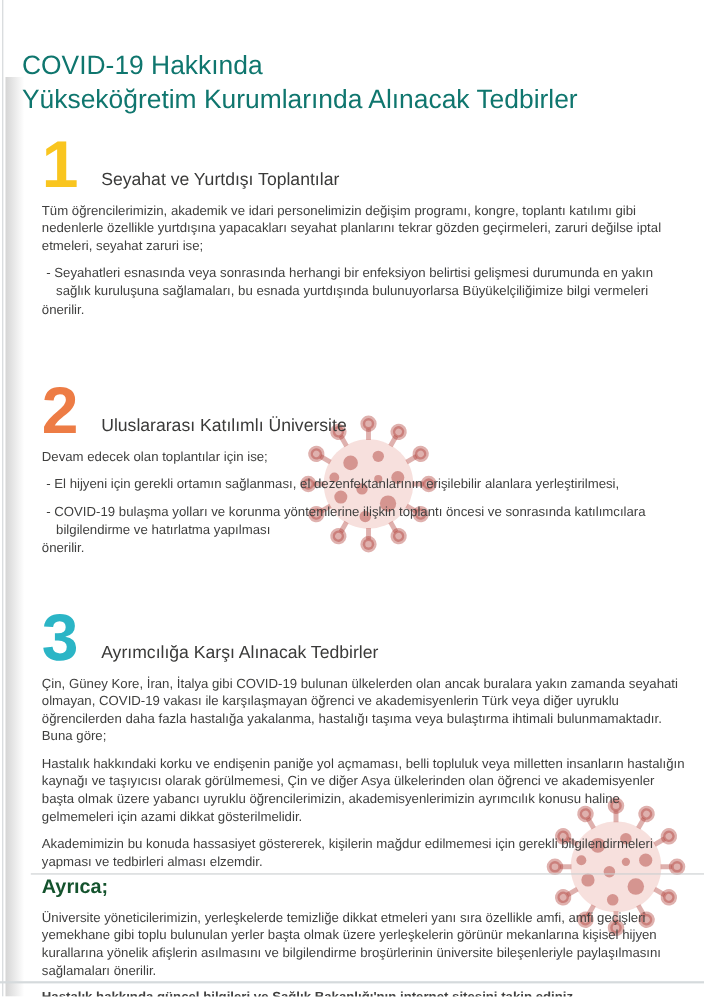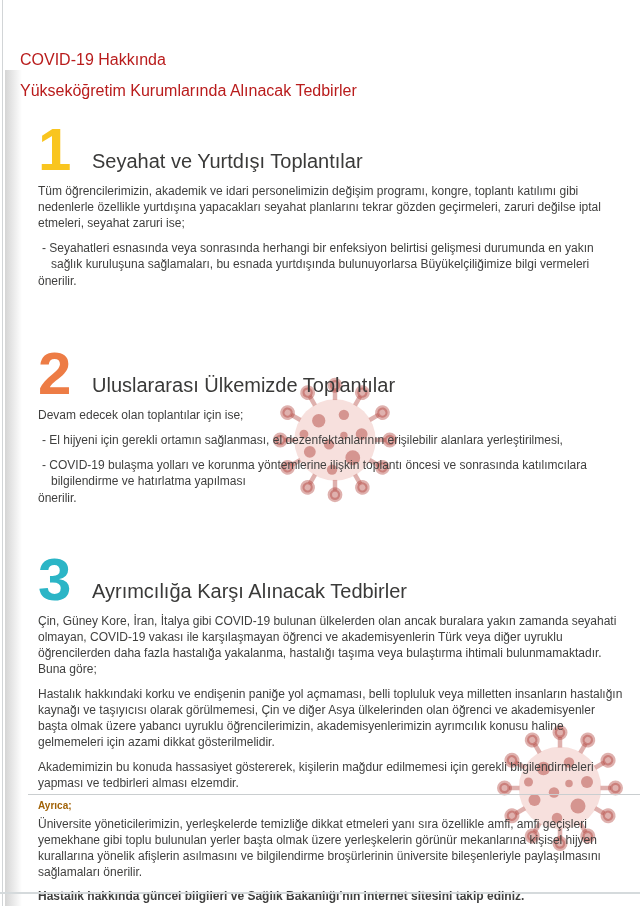--- a/index.html
+++ b/index.html
@@ -5,40 +5,40 @@
   html,body{margin:0;padding:0;}
   .page{
     position:relative;width:640px;height:906px;background:#ffffff;overflow:hidden;
     font-family:"Liberation Sans",sans-serif;color:#3d3d3c;
   }
   
   .edge-line{position:absolute;left:2px;top:0;bottom:0;width:1px;background:#d2d5d7;}
   .left-shadow{position:absolute;left:5px;top:70px;bottom:0;width:17px;
     background:linear-gradient(to right, rgba(150,150,150,0.40), rgba(255,255,255,0));}
   
-  .doc-title{position:absolute;left:20px;top:44px;font-size:16px;line-height:31px;color:#b91c1c;}
+  .doc-title{position:absolute;left:20px;top:44px;font-size:24px;line-height:31px;color:#0f766e;}
   .logo-box{position:absolute;left:476px;top:8px;width:156px;text-align:center;}
   .logo-caption{font-size:9px;font-weight:bold;color:#e03a3e;letter-spacing:1.3px;margin-top:3px;white-space:nowrap;}
   
   .section{position:absolute;left:38px;width:586px;}
   .sec-head{display:flex;align-items:flex-end;}
   .sec-num{font-size:60px;font-weight:bold;line-height:44px;height:46px;width:44px;text-align:left;}
   .s1 .sec-num{color:#f9c51f;}
   .s2 .sec-num{color:#ed7c45;}
   .s3 .sec-num{color:#2bb5c6;}
-  .sec-title{font-size:20px;color:#3a3a39;margin:0 0 1px 10px;}
+  .sec-title{font-size:16px;color:#3a3a39;margin:0 0 1px 10px;}
   .body-text{font-size:12px;line-height:16px;color:#3f3f3e;}
   .para{margin:9px 0 0 0;}
   .bullet{margin:9px 0 0 4px;padding-left:9px;text-indent:-9px;}
   .closing{margin:1px 0 0 0;}
   
   .divider{position:absolute;left:28px;right:0;top:794px;height:1px;background:#caced0;}
   .footer{position:absolute;left:38px;width:586px;top:798px;}
-  .footer-heading{font-size:10px;font-weight:bold;color:#a16207;margin:0;}
-  .footer .para{margin-top:2px;}
+  .footer-heading{font-size:18px;font-weight:bold;color:#14532d;margin:0;}
+  .footer .para{margin-top:12px;}
   .footer .para + .para{margin-top:8px;font-weight:bold;}
   .bottom-line{position:absolute;left:0;width:640px;top:892px;height:2px;background:#d5dadc;}
   
   .virus{position:absolute;pointer-events:none;}
   .virus.v1{left:261px;top:366px;width:148px;height:148px;}
   .virus.v2{left:485px;top:713px;width:150px;height:150px;}
 </style>
 </head>
 <body>
 
@@ -137,21 +137,21 @@
     <div class="body-text">
       <p class="para">Tüm öğrencilerimizin, akademik ve idari personelimizin değişim programı, kongre, toplantı katılımı gibi nedenlerle özellikle yurtdışına yapacakları seyahat planlarını tekrar gözden geçirmeleri, zaruri değilse iptal etmeleri, seyahat zaruri ise;</p>
       <p class="bullet">- Seyahatleri esnasında veya sonrasında herhangi bir enfeksiyon belirtisi gelişmesi durumunda en yakın sağlık kuruluşuna sağlamaları, bu esnada yurtdışında bulunuyorlarsa Büyükelçiliğimize bilgi vermeleri</p>
       <p class="closing">önerilir.</p>
     </div>
   </div>
 
   <div class="section s2" style="top:352px">
     <div class="sec-head">
       <span class="sec-num">2</span>
-      <span class="sec-title">Uluslararası Ülkemizde Toplantılar</span>
+      <span class="sec-title">Uluslararası Katılımlı Üniversite</span>
     </div>
     <div class="body-text">
       <p class="para">Devam edecek olan toplantılar için ise;</p>
       <p class="bullet">- El hijyeni için gerekli ortamın sağlanması, el dezenfektanlarının erişilebilir alanlara yerleştirilmesi,</p>
       <p class="bullet">- COVID-19  bulaşma yolları ve korunma yöntemlerine ilişkin toplantı öncesi ve sonrasında katılımcılara bilgilendirme ve hatırlatma yapılması</p>
       <p class="closing">önerilir.</p>
     </div>
   </div>
 
   <div class="section s3" style="top:558px">

